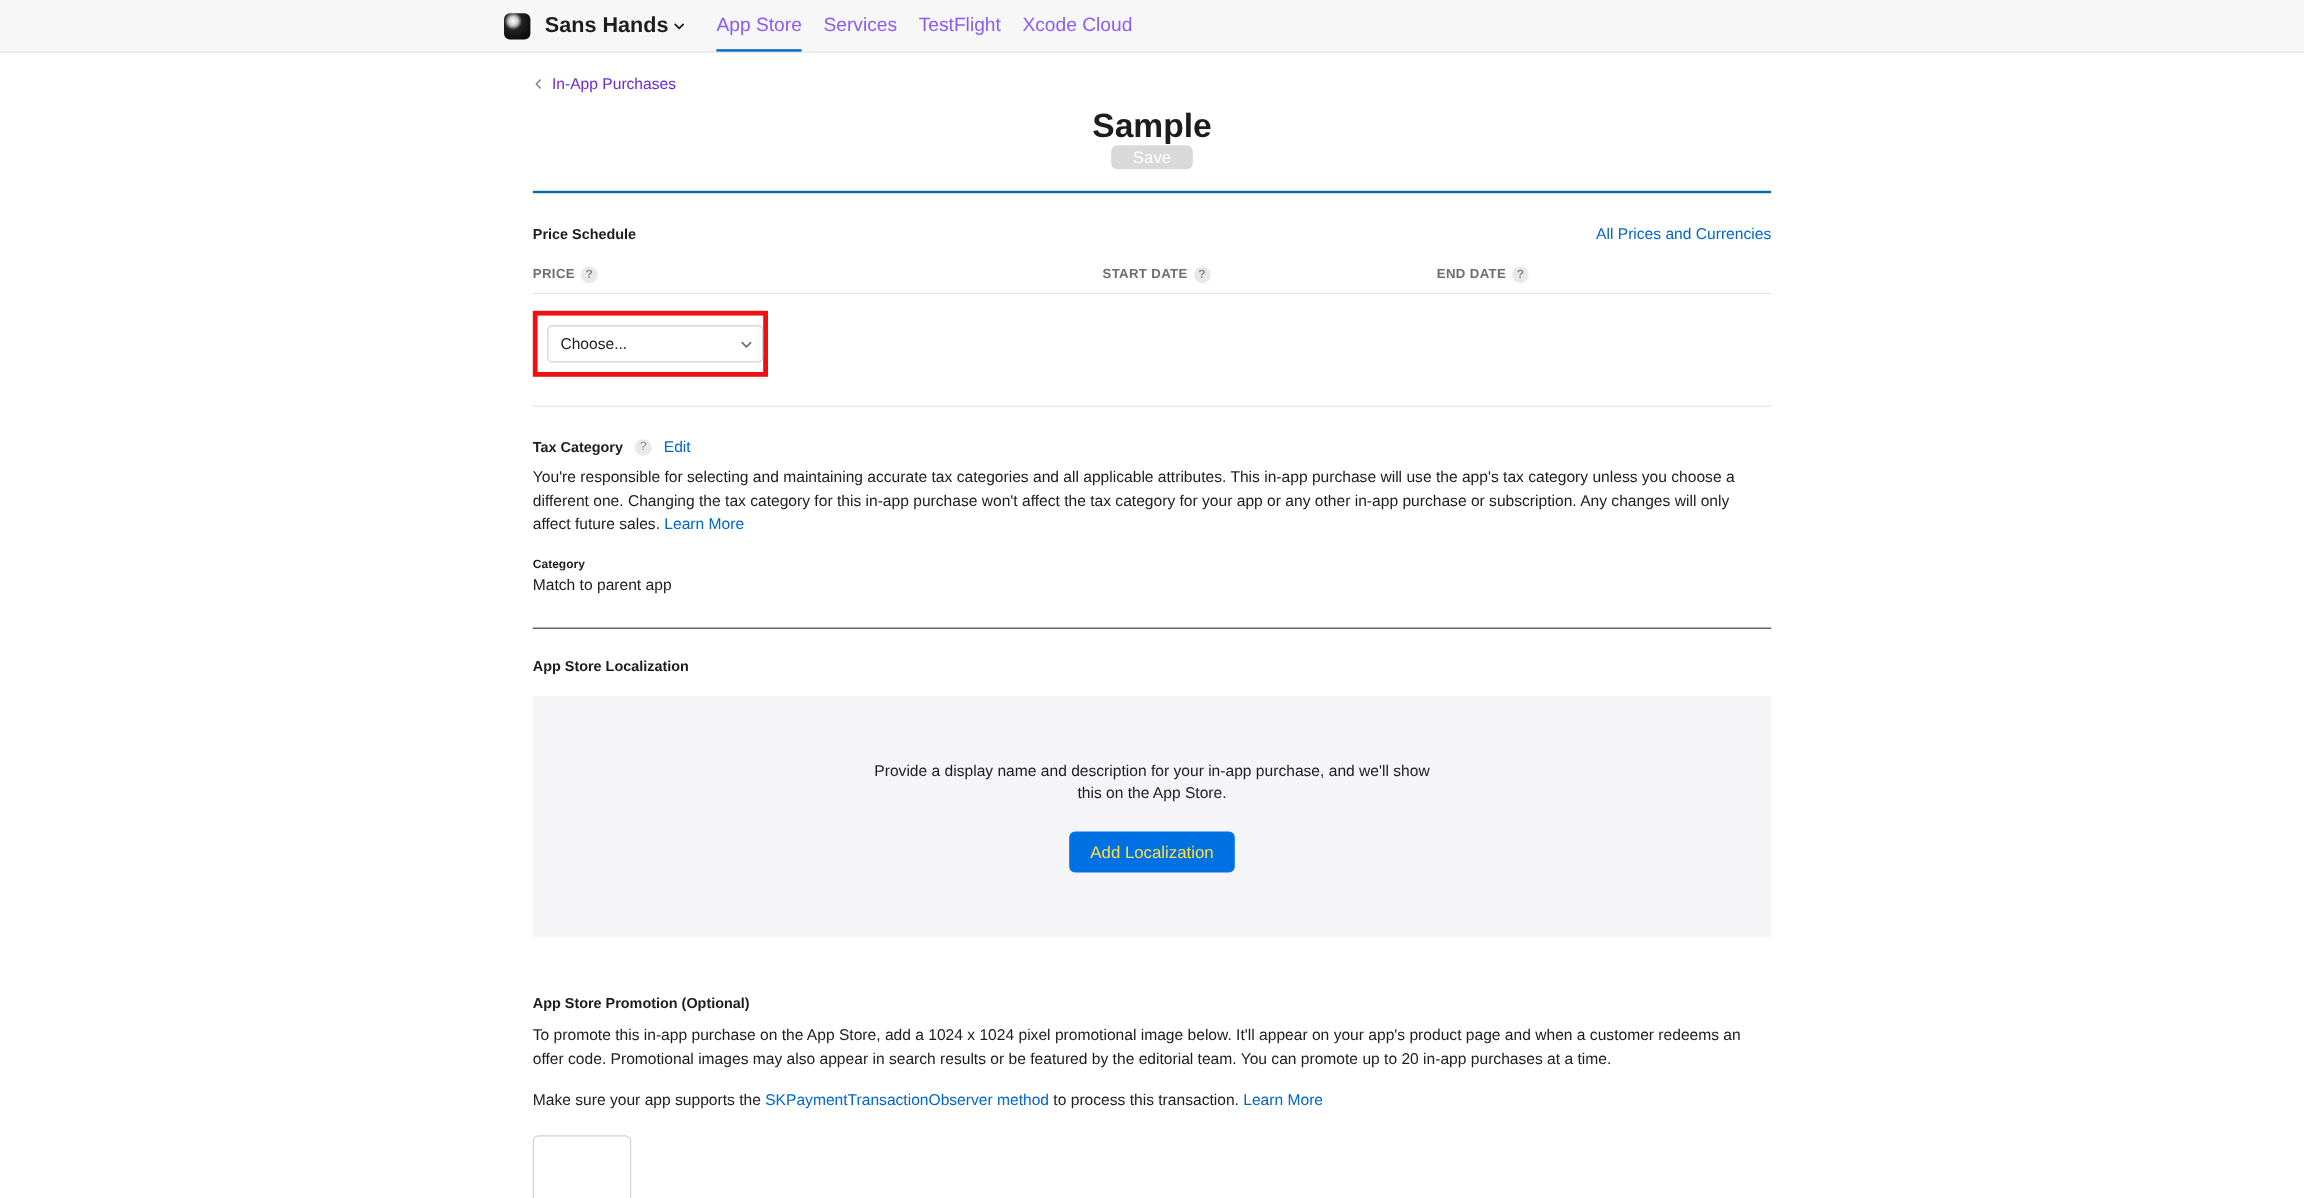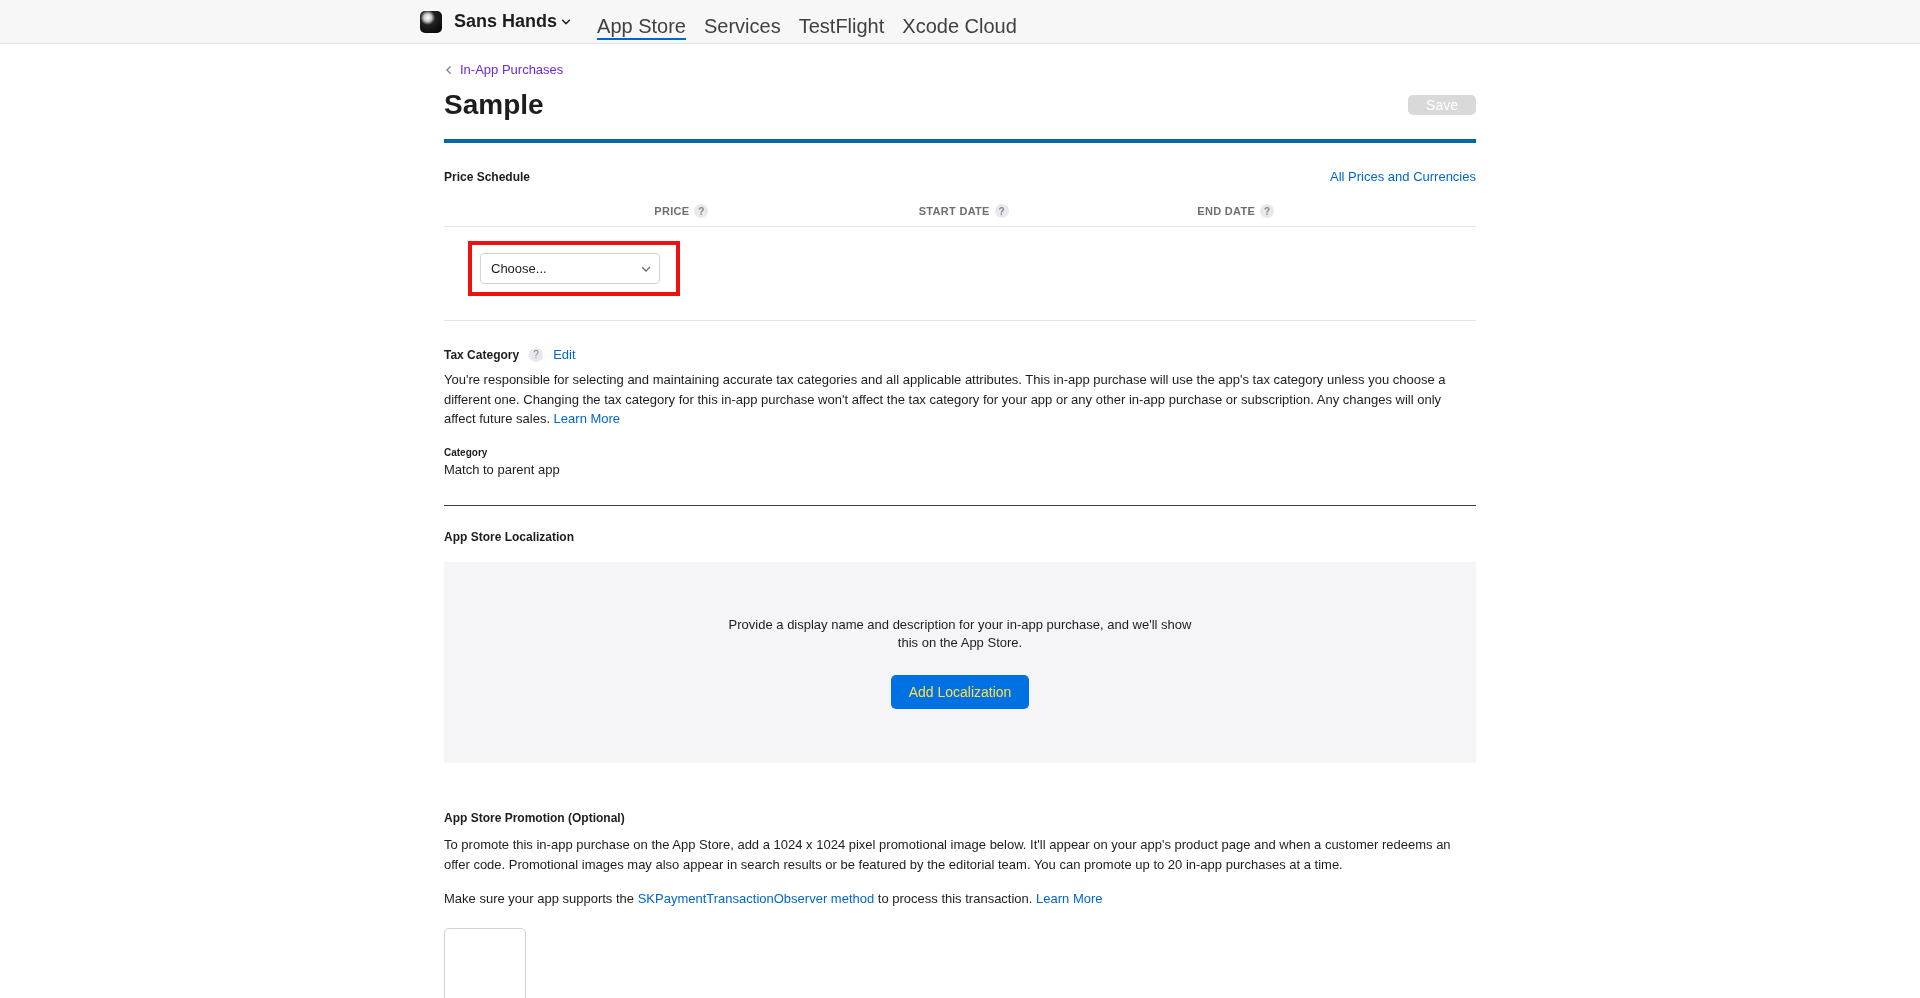--- a/index.html
+++ b/index.html
@@ -4,47 +4,47 @@
 <style>
 * { margin: 0; padding: 0; box-sizing: border-box; }
 body { font-family: -apple-system, BlinkMacSystemFont, "Segoe UI", Helvetica, Arial, sans-serif; background: #fff; color: #1d1d1f; font-size: 14px; }
 
 .top-bar { background: #f7f7f7; border-bottom: 1px solid #e5e5e5; height: 44px; display: flex; align-items: center; padding: 0 24px; }
 .top-bar-inner { max-width: 1080px; margin: 0 auto; width: 100%; display: flex; align-items: center; gap: 8px; }
 .app-icon { width: 22px; height: 22px; border-radius: 5px; background: radial-gradient(circle at 35% 30%, #fff 0%, #ccc 18%, #222 35%, #000 100%); }
 .app-name { font-size: 18px; font-weight: 600; margin-left: 4px; display: flex; align-items: center; gap: 4px; }
 .chev { width: 10px; height: 10px; }
 .nav-tabs { display: flex; gap: 18px; margin-left: 18px; }
-.nav-tab { color: #404040; font-size: 20px; padding: 12px 0 0; cursor: pointer; border-bottom: 2px solid transparent; }
+.nav-tab { color: #8b5cf6; font-size: 16px; padding: 12px 0 10px; cursor: pointer; border-bottom: 2px solid transparent; }
 .nav-tab.active { border-bottom-color: #06c; }
 
 .page { max-width: 1080px; margin: 0 auto; padding: 0 24px 60px; }
 
 .breadcrumb { display: flex; align-items: center; gap: 6px; padding: 18px 0 6px; color: #6d28d9; font-size: 13px; cursor: pointer; }
 .breadcrumb svg { width: 10px; height: 10px; }
 
-.title-row { display: flex; align-items: center; justify-content: space-between; padding: 6px 0 18px; border-bottom: 4px solid #0369a1; }
+.title-row { display: flex; align-items: center; justify-content: flex-end; padding: 6px 0 18px; border-bottom: 2px solid #0369a1; flex-direction: column; }
 .page-title { font-size: 28px; font-weight: 700; }
 .save-btn { background: #d9d9d9; color: #fff; border: none; border-radius: 5px; padding: 2px 18px; font-size: 14px; cursor: not-allowed; }
 
 .section { margin-top: 26px; }
 .section-head { display: flex; align-items: center; justify-content: space-between; margin-bottom: 10px; }
 .section-title { font-size: 12px; font-weight: 700; }
 .link { color: #06c; font-size: 13px; cursor: pointer; }
 
 .table-head { display: flex; border-bottom: 1px solid #e5e5e5; padding: 10px 0 8px; }
 .th { font-size: 11px; font-weight: 600; color: #6e6e73; text-transform: uppercase; letter-spacing: 0.3px; display: flex; align-items: center; gap: 5px; }
-.th-price { flex: 0 0 46%; justify-content: center; }
+.th-price { flex: 0 0 46%; }
 .th-start { flex: 0 0 27%; }
 .th-end { flex: 0 0 27%; }
 .help { width: 14px; height: 14px; border-radius: 50%; background: #e8e8ed; color: #86868b; font-size: 10px; display: inline-flex; align-items: center; justify-content: center; cursor: pointer; }
 
 .table-row { padding: 14px 0 24px; border-bottom: 1px solid #e5e5e5; }
 
-.highlight-box { border: 4px solid #e11; padding: 8px; width: 212px; display: inline-block; margin-left: 24px; }
+.highlight-box { border: 4px solid #e11; padding: 8px; width: 196px; display: inline-block; }
 .select-wrap { position: relative; width: 180px; }
 .select { width: 100%; border: 1px solid #d2d2d7; border-radius: 4px; background: #fff; padding: 7px 28px 7px 10px; font-size: 13px; color: #1d1d1f; cursor: pointer; appearance: none; text-align: left; }
 .select-chev { position: absolute; right: 8px; top: 50%; transform: translateY(-50%); pointer-events: none; }
 
 .tax-head { display: flex; align-items: center; gap: 10px; margin-bottom: 8px; }
 .tax-desc { font-size: 13px; color: #1d1d1f; line-height: 1.5; margin-bottom: 18px; }
 .tax-desc .link, .promo-desc .link { font-size: 13px; }
 
 .field-label { font-size: 10px; font-weight: 600; margin-bottom: 4px; }
 .field-value { font-size: 13px; color: #1d1d1f; }

